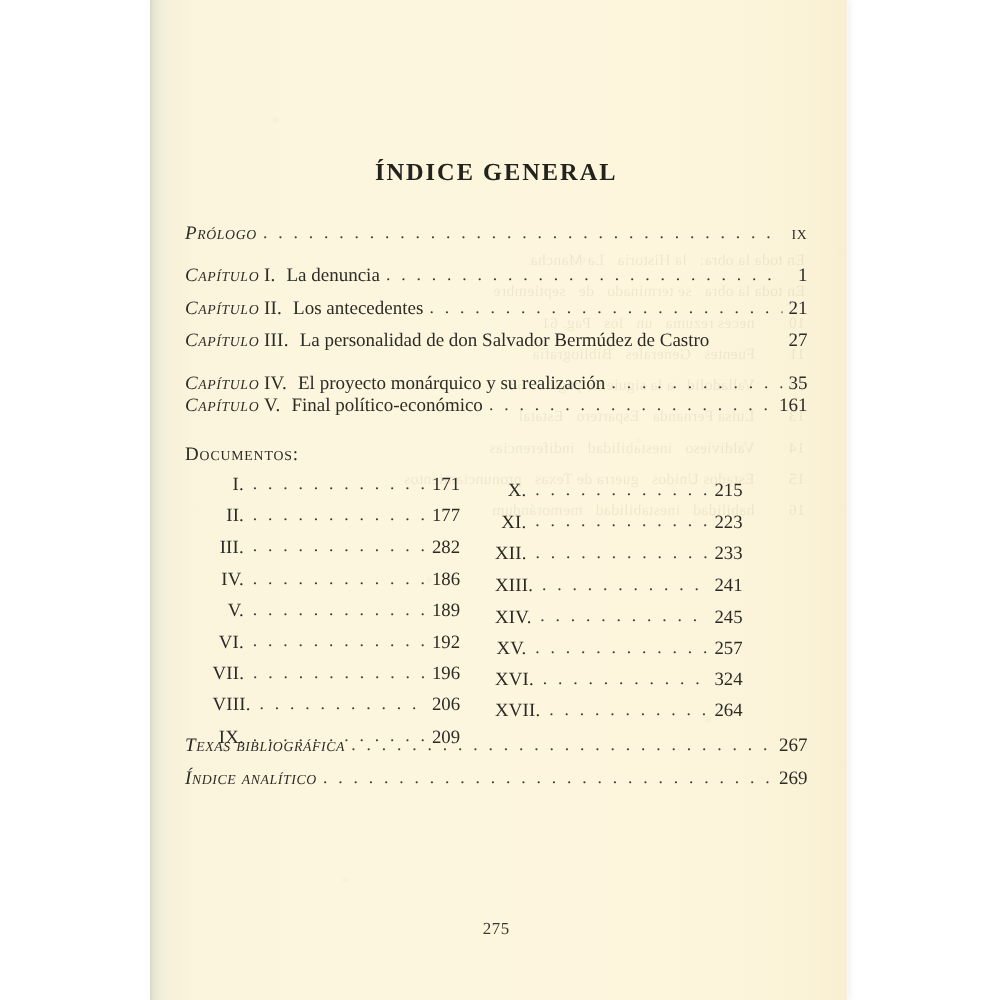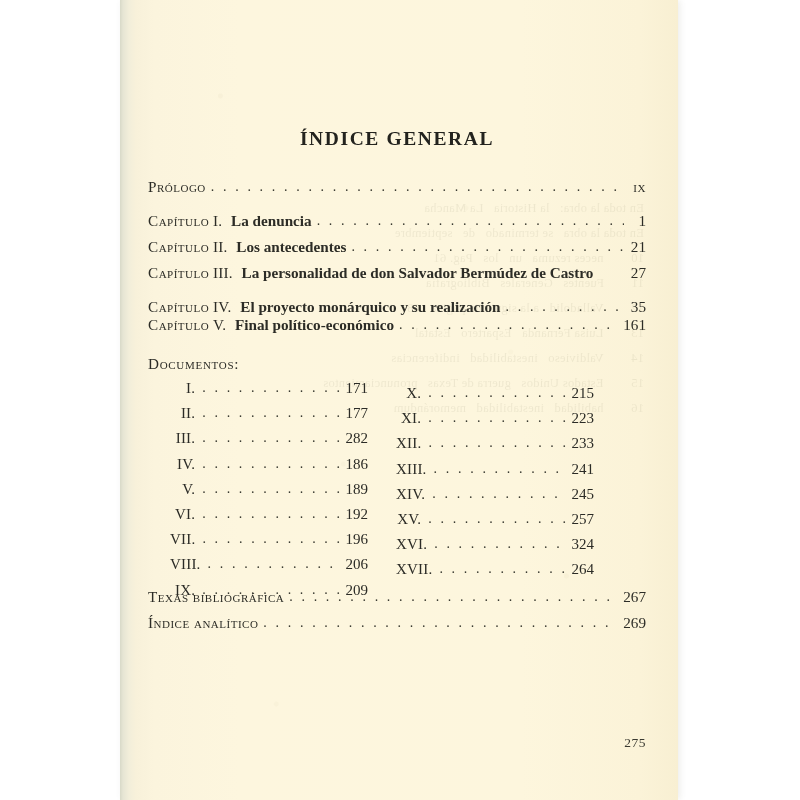--- a/index.html
+++ b/index.html
@@ -101,21 +101,21 @@
   .row {
     position: absolute;
     left: 0;
     width: 498px;
     display: flex;
     align-items: baseline;
     font-size: 15.2px;
     color: #2c2c26;
   }
   .row .lbl { white-space: nowrap; }
-  .row .sc  { font-variant: small-caps; letter-spacing: .5px; }
+  .row .sc  { font-variant: small-caps; letter-spacing: .5px; font-style: italic; }
   .row .dots {
     flex: 1 1 auto;
     overflow: hidden;
     white-space: nowrap;
     margin: 0 5px;
     color: #3a3a31;
     letter-spacing: 2.6px;
     font-size: 14px;
     position: relative;
     top: -1px;
@@ -126,21 +126,21 @@
     font-size: 15.2px;
   }
 
   
   #prologo { top: 178px; }
   #prologo .pg { width: 34px; font-variant: small-caps; letter-spacing: .6px; }
 
   
   .chapter .pg { width: 34px; }
   .chapter .lbl .num { letter-spacing: .2px; }
-  .chapter .lbl .ttl { margin-left: 5px; font-weight: bold; }
+  .chapter .lbl .ttl { margin-left: 5px; }
   .chapter.nodots .dots { letter-spacing: 0; margin: 0 4px; }
 
   
   #docs-head {
     position: absolute;
     top: 355px;
     left: 0;
     font-variant: small-caps;
     font-size: 15.2px;
     letter-spacing: .7px;
@@ -187,21 +187,21 @@
   #doccol-right { top: 385px; }
 
   
   .tail .pg { width: 34px; }
 
   #folio {
     position: absolute;
     top: 735px;
     left: 0;
     width: 498px;
-    text-align: right;
+    text-align: center;
     font-size: 13.5px;
     color: #3a3a31;
     letter-spacing: .5px;
   }
 </style>
 </head>
 <body>
 
 <div id="scan">
   <div id="page">

